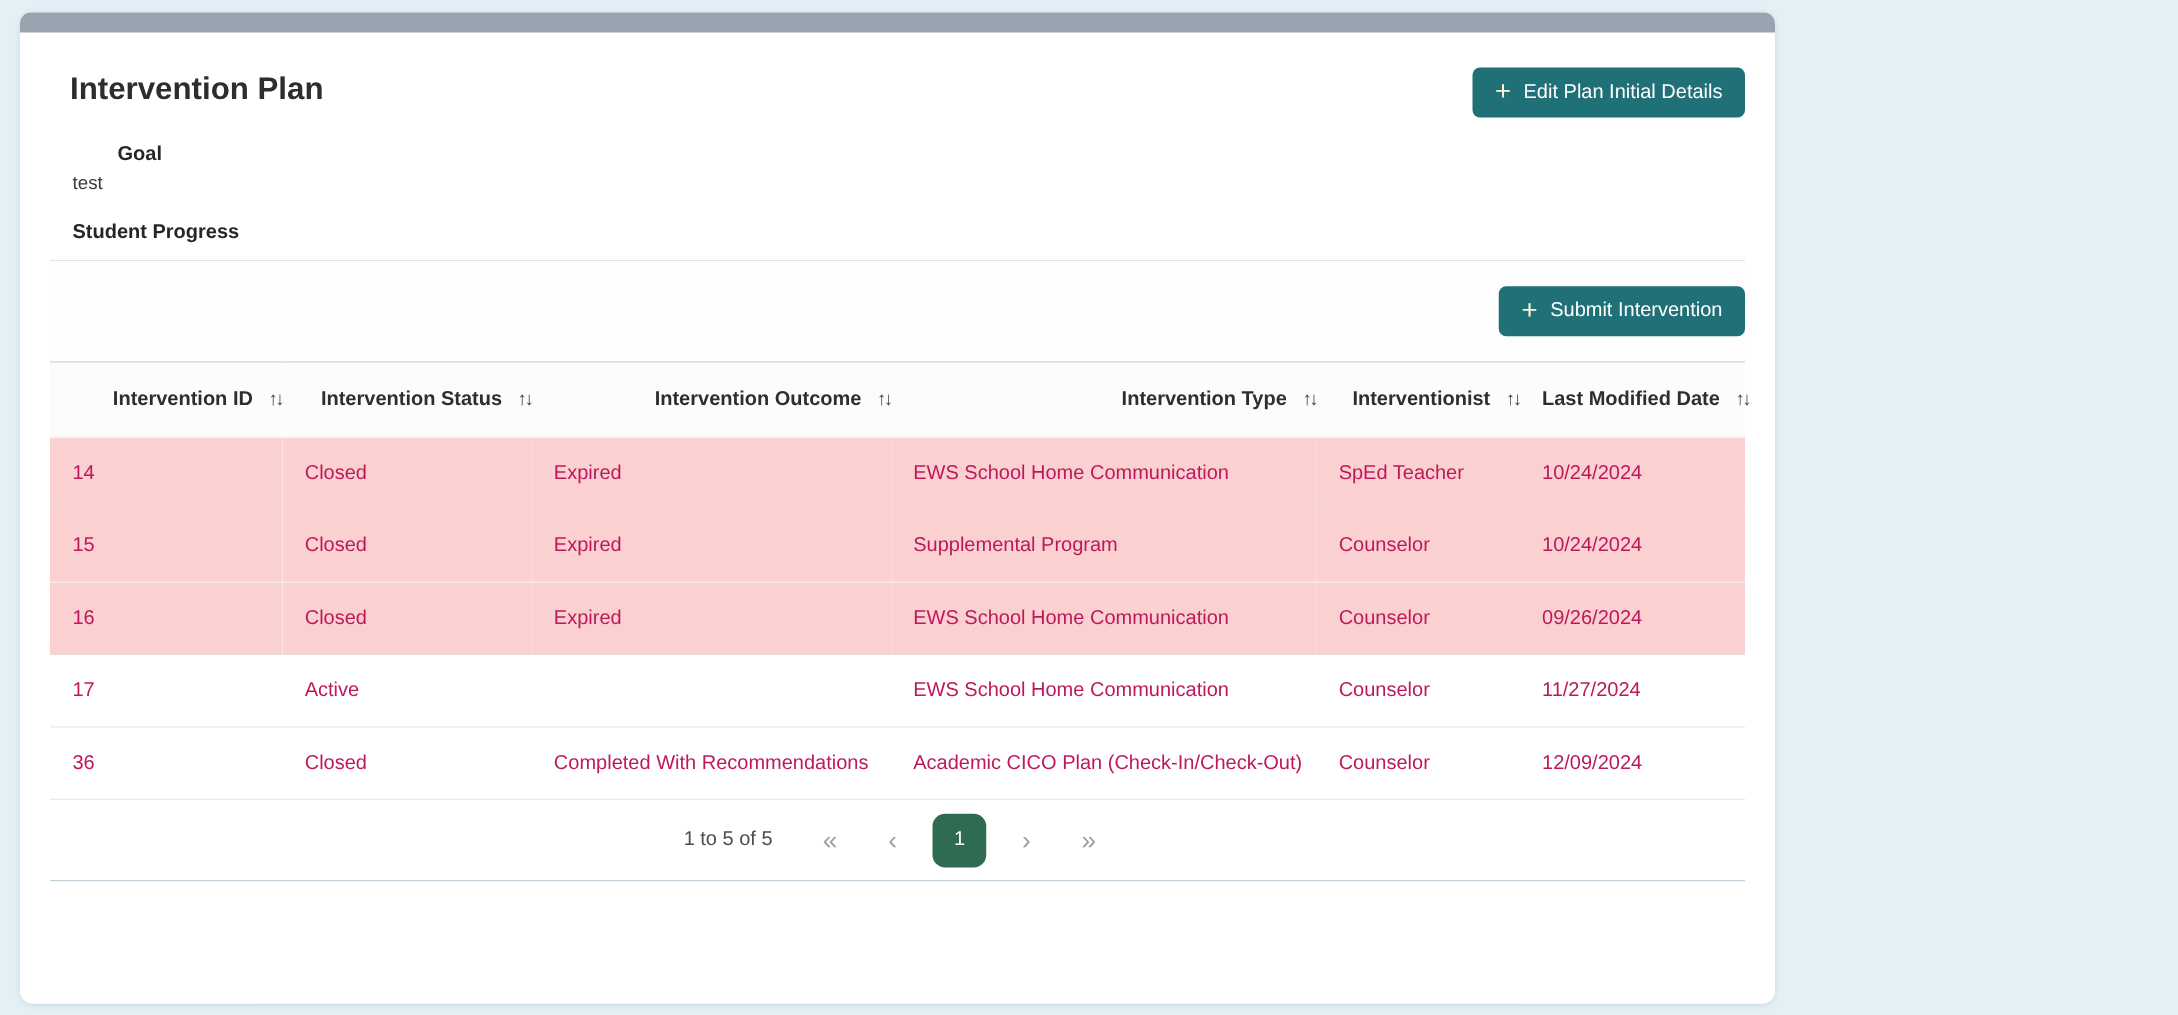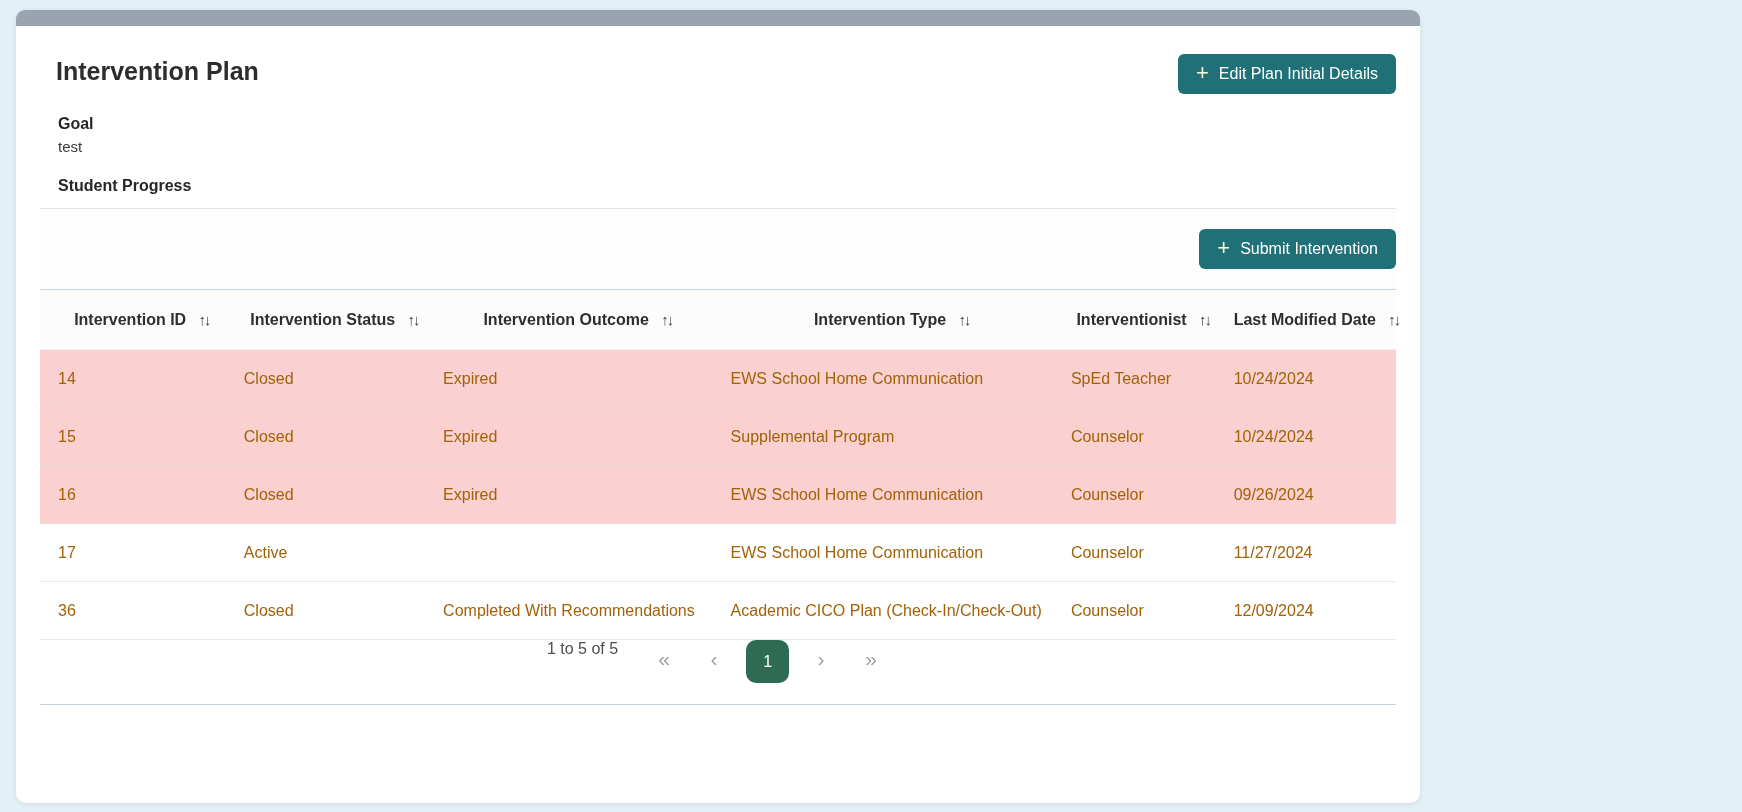--- a/index.html
+++ b/index.html
@@ -60,21 +60,21 @@
     margin-top: -2px;
   }
 
   .meta-section { margin-left: 18px; }
   .meta-label {
     font-size: 16px;
     font-weight: 700;
     color: #262626;
   }
   .lbl-background { margin-top: 36px; }
-  .lbl-goal { margin-top: 21px; }
+  .lbl-goal { margin-top: 21px; margin-left: 36px; }
   .goal-value {
     font-size: 15px;
     color: #3c3c3c;
     margin-top: 5px;
   }
   .lbl-progress { margin-top: 22px; }
 
   .section-divider {
     border: none;
     border-top: 1px solid #dde5ea;
@@ -97,21 +97,21 @@
   }
   col.c-id { width: 13.7%; }
   col.c-status { width: 14.7%; }
   col.c-outcome { width: 21.2%; }
   col.c-type { width: 25.1%; }
   col.c-interventionist { width: 12.0%; }
   col.c-date { width: 13.3%; }
 
   thead th {
     height: 60px;
-    text-align: center;
+    text-align: right;
     padding-left: 18px;
     font-size: 16px;
     font-weight: 600;
     color: #2e2e2e;
     background: #fcfcfc;
     border-bottom: 1px solid #f1f1f1;
     cursor: pointer;
     white-space: nowrap;
   }
   thead th .sort {
@@ -119,34 +119,35 @@
     font-weight: 400;
     color: #444;
     margin-left: 8px;
     letter-spacing: -2px;
   }
   tbody td {
     height: 58px;
     padding-left: 18px;
     font-size: 16px;
     font-weight: 400;
-    color: #a16207;
+    color: #be185d;
     border-bottom: 1px solid #e9e9e9;
     white-space: nowrap;
     overflow: hidden;
   }
   tbody tr.highlighted td {
     background: var(--highlight-pink, #fbd0d0);
     border-bottom: 1px solid #e6dada;
   }
 
   .pagination {
     height: 64px;
     display: flex;
     justify-content: center;
+    align-items: center;
     gap: 14px;
   }
   .page-summary {
     font-size: 16px;
     color: #4d4d4d;
     margin-right: 14px;
   }
   .page-nav {
     background: none;
     border: none;

